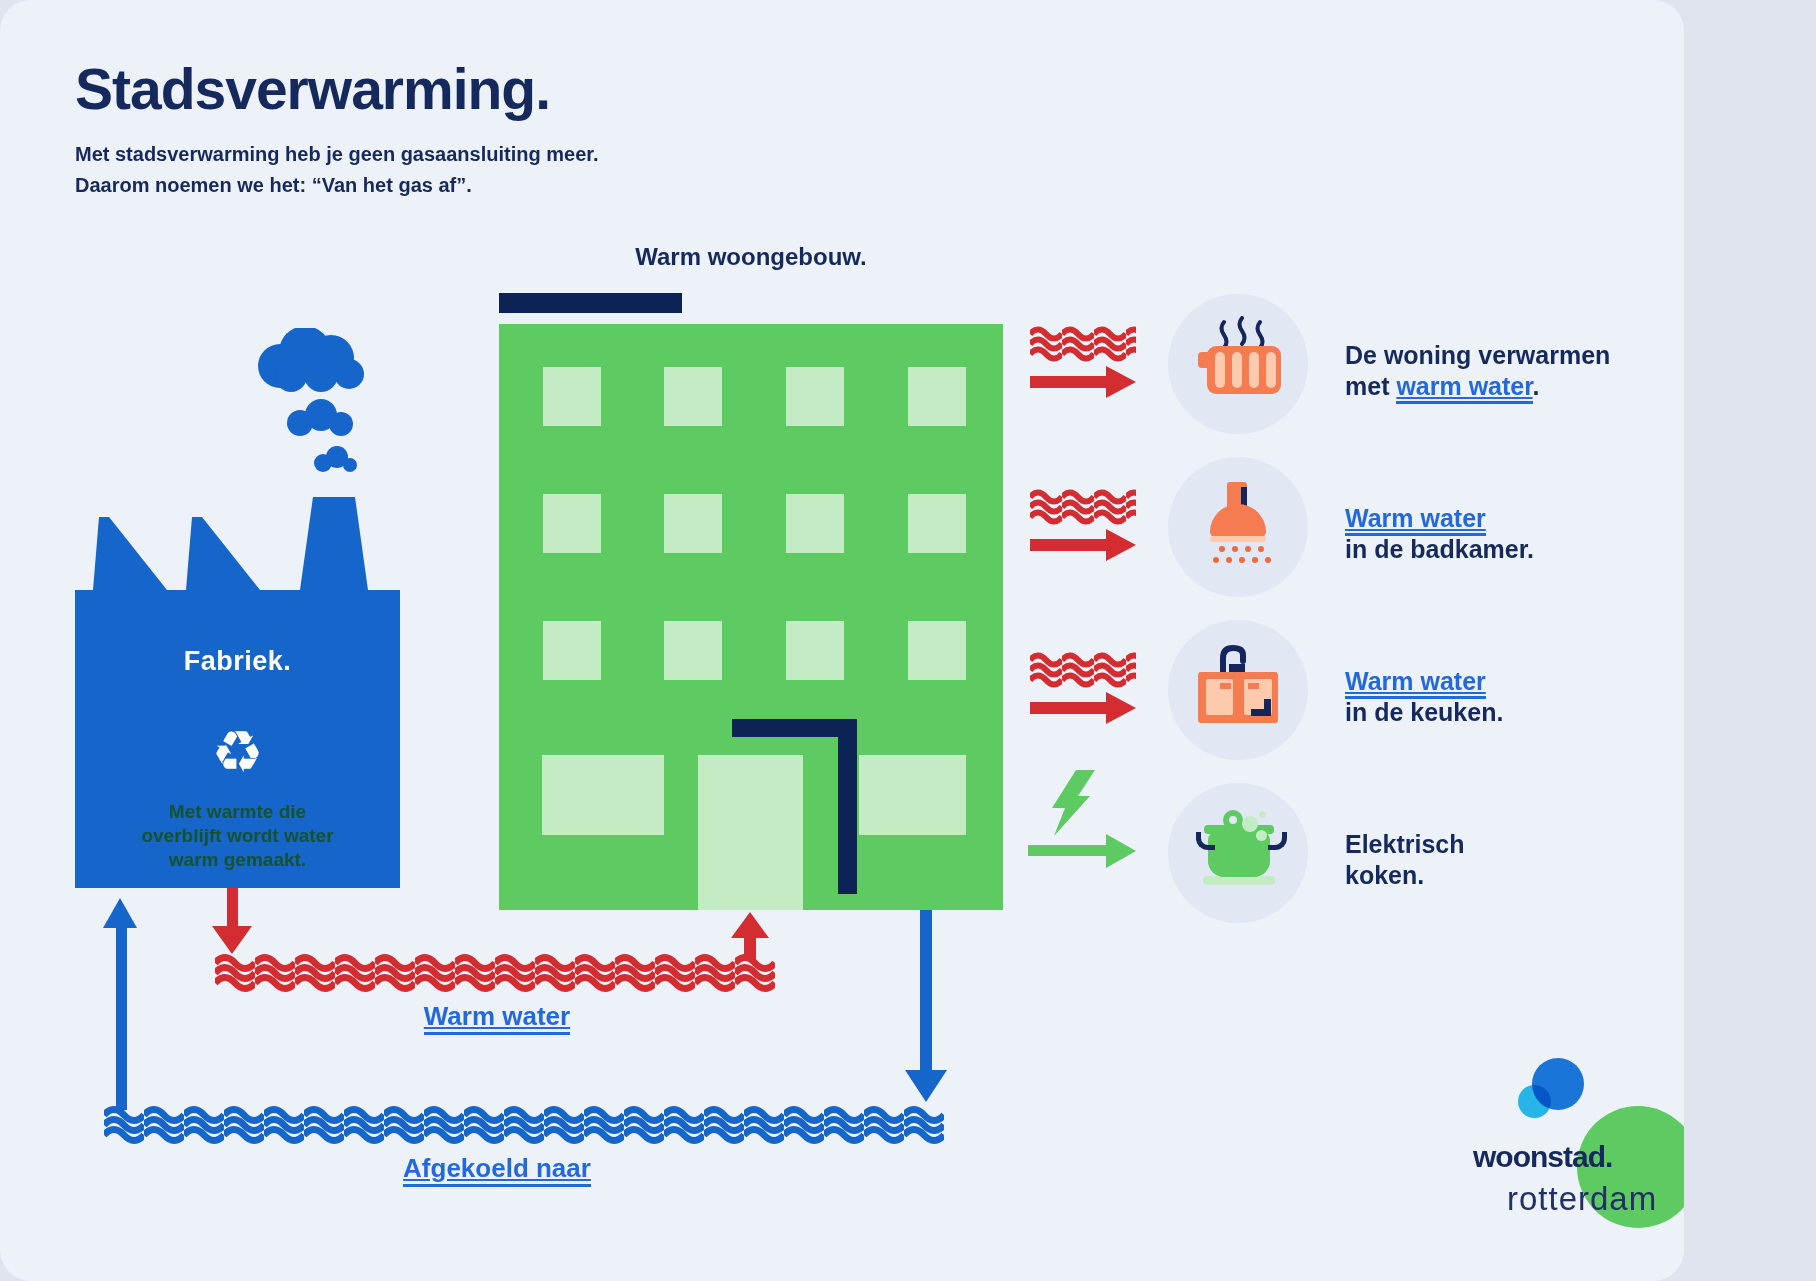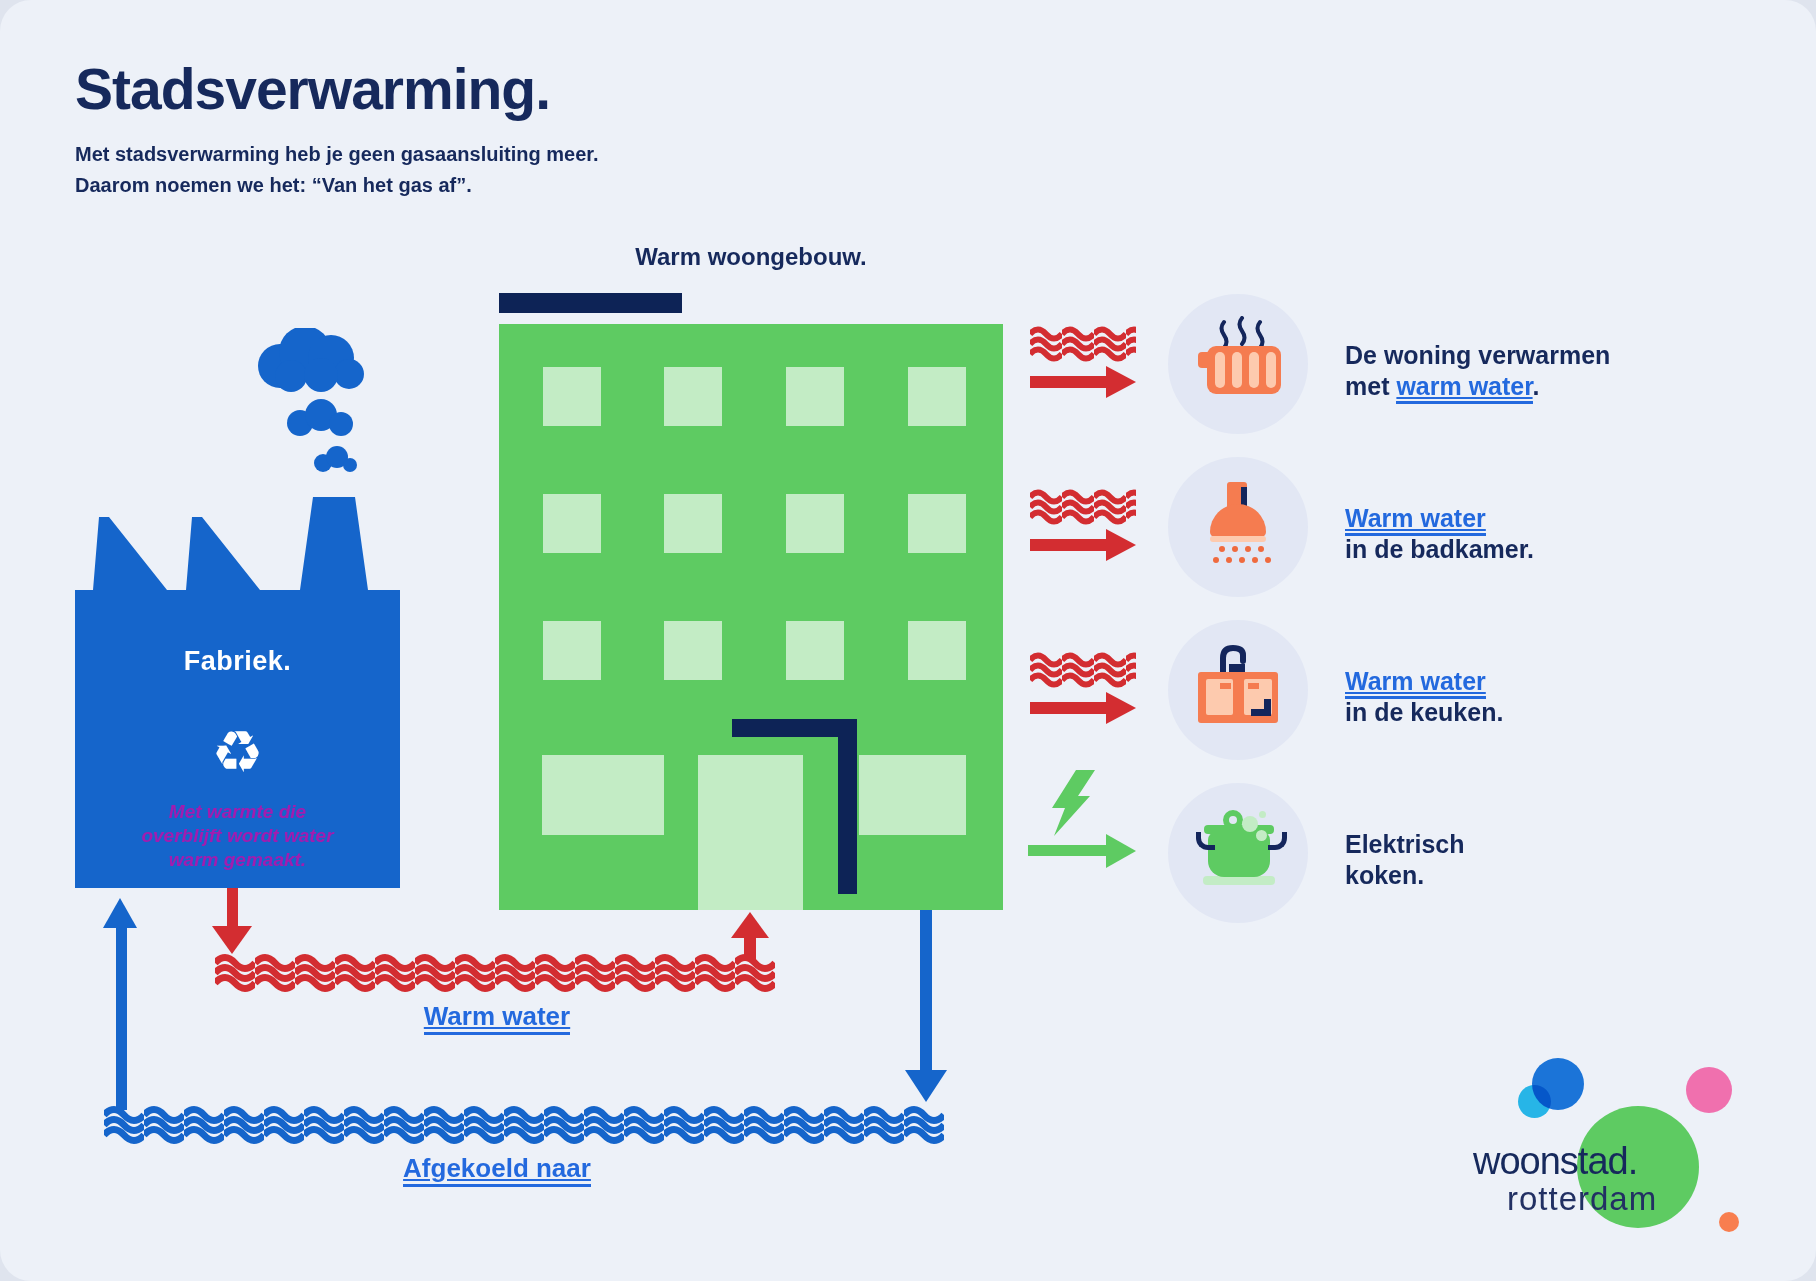--- a/index.html
+++ b/index.html
@@ -1,24 +1,24 @@
 <!DOCTYPE html>
 <html><head>
 <meta charset="utf-8">
 <style>
   html,body{margin:0;padding:0;background:#dfe4ee;}
-  .page{position:relative;width:1816px;height:1281px;background:#edf1f8;overflow:hidden;
+  .page{position:relative;width:1684px;height:1281px;background:#edf1f8;overflow:hidden;
         font-family:"Liberation Sans",sans-serif;border-radius:31px;}
   .abs{position:absolute;}
   .ttl{font-size:57px;font-weight:800;letter-spacing:-1px;color:#16295c;}
   .sub{font-size:20px;font-weight:700;line-height:31px;color:#16295c;}
   .bldg-lbl{font-size:24px;font-weight:800;color:#16295c;text-align:center;}
   .fab-lbl{font-size:27px;font-weight:800;color:#fff;text-align:center;letter-spacing:.5px;}
   .recy{font-size:58px;color:#fff;text-align:center;line-height:60px;}
-  .fab-cap{font-size:19px;font-weight:700;color:#a21caf;text-align:center;line-height:24px;font-style:italic;}
+  .fab-cap{font-size:19px;font-weight:700;color:#14532d;text-align:center;line-height:24px;}
   .roof{background:#0d2356;}
   .building{background:#5ecb62;}
   .win{position:absolute;background:#c3ecc5;}
   .lshape{position:absolute;background:#0d2356;}
   .circle{border-radius:50%;position:absolute;}
   .row-circle{width:140px;height:140px;background:#e2e7f4;border-radius:50%;}
   .row-text{font-size:25px;font-weight:800;line-height:31px;color:#16295c;white-space:nowrap;}
   .lnk{color:#2369de;border-bottom:3px solid #2369de;padding-bottom:1px;}
   .flow-lbl{text-align:center;font-size:26px;font-weight:800;line-height:32px;color:#16295c;}
   .shaft-blue{background:#1565cb;}
@@ -29,21 +29,21 @@
   .head-up-red{border-left:19px solid transparent;border-right:19px solid transparent;border-bottom:26px solid #d32d31;}
   .head-down-red{border-left:20px solid transparent;border-right:20px solid transparent;border-top:28px solid #d32d31;}
   .head-right-red{border-top:16px solid transparent;border-bottom:16px solid transparent;border-left:30px solid #d32d31;}
   .head-right-green{border-top:17px solid transparent;border-bottom:17px solid transparent;border-left:30px solid #5ecb62;}
   .orange{background:#f57c50;}
   .peach{background:#fdcaae;}
   .navy-bg{background:#14265c;}
   .dot{width:6px;height:6px;border-radius:50%;background:#ef6a3e;position:absolute;}
   .lgreen{background:#c3ecc5;}
   .green-bg{background:#5ecb62;}
-  .brand{font-size:38px;font-weight:400;letter-spacing:-1px;color:#16295c;z-index:3;}
+  .brand{font-size:30px;font-weight:700;letter-spacing:-1px;color:#16295c;z-index:3;}
   .brand-city{font-size:33px;font-weight:400;letter-spacing:1px;color:#223063;z-index:3;}
 </style>
 </head>
 <body>
 
 <div class="page">
 
   
   <svg width="0" height="0">
     <defs>

